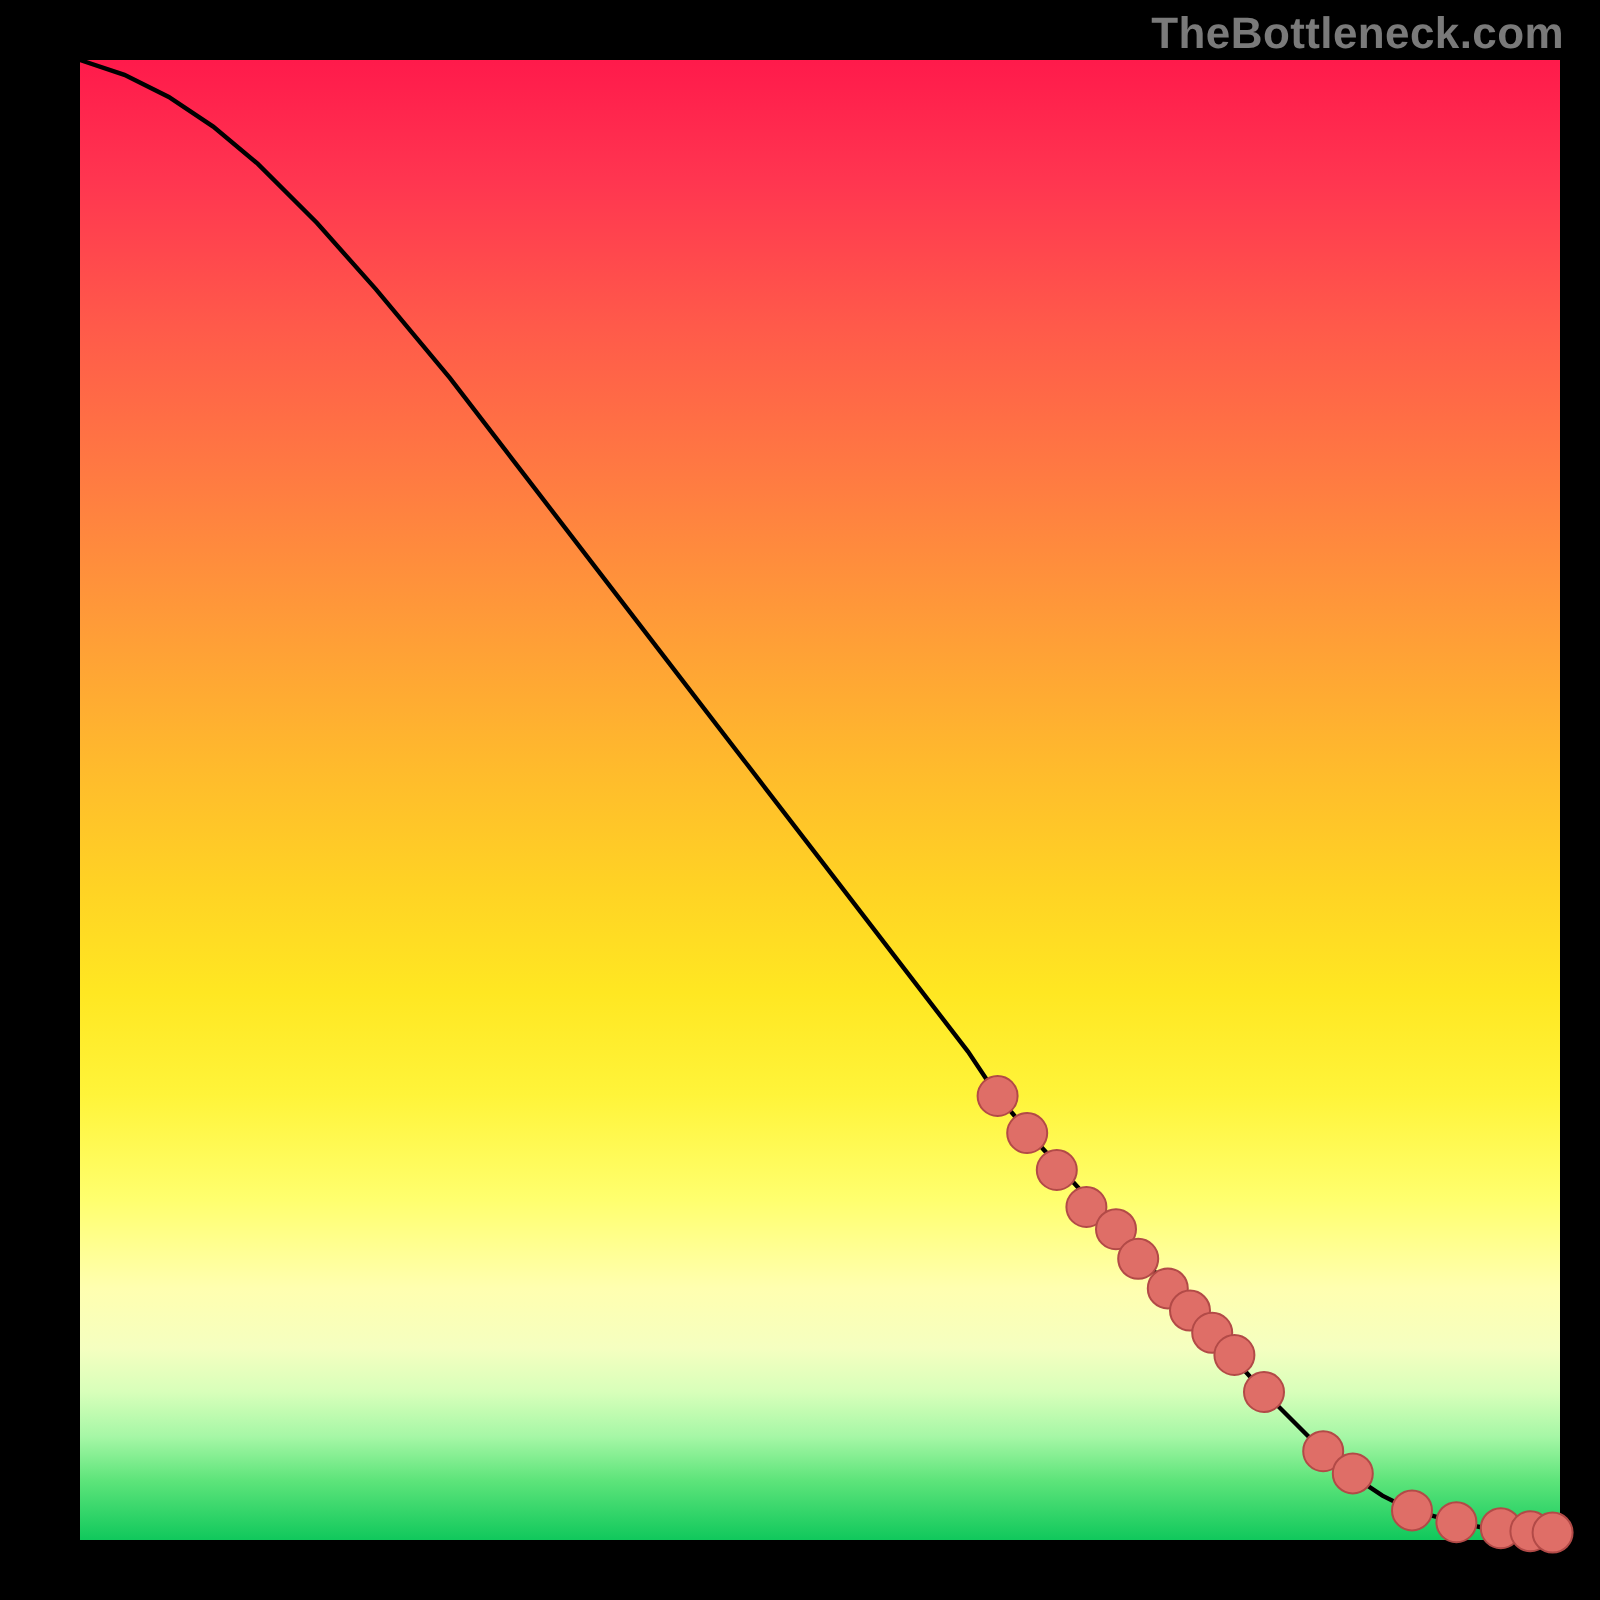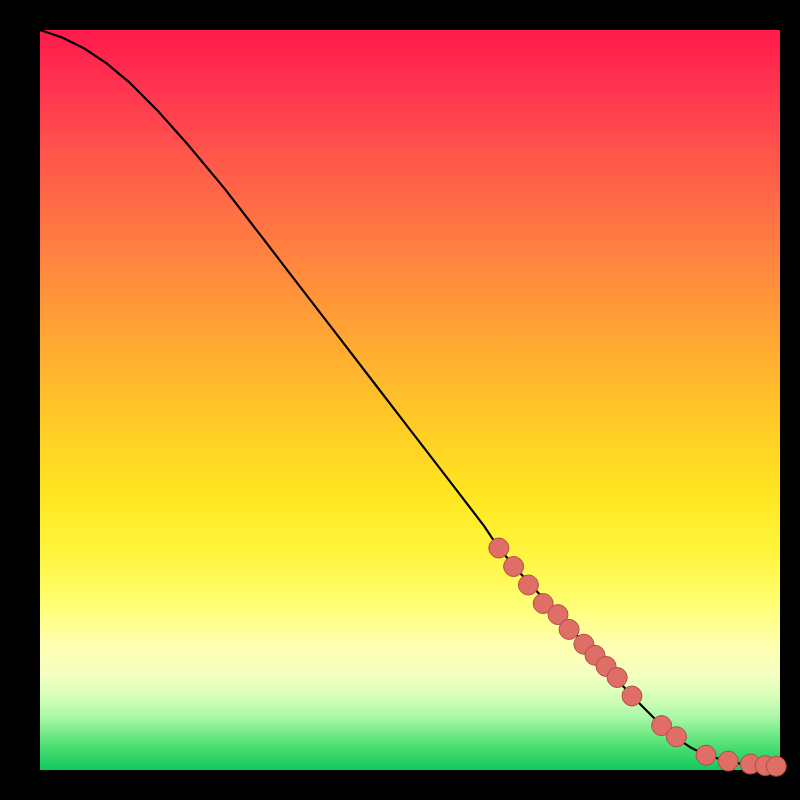--- a/index.html
+++ b/index.html
@@ -59,20 +59,21 @@
     top: 30px;
     width: 740px;
     height: 740px;
     overflow: visible;
   }
 </style>
 </head>
 <body>
 
 <div class="frame">
+  <div class="watermark">TheBottleneck.com</div>
 
   <div class="plot"></div>
 
   <svg class="overlay" viewBox="0 0 740 740" preserveAspectRatio="none">
     <path id="curve-path" fill="none" stroke="#000000" stroke-width="2.2" d="M0.0 0.0 L22.2 7.4 L44.4 18.5 L66.6 33.3 L88.8 51.8 L118.4 81.4 L148.0 114.7 L185.0 159.1 L222.0 207.2 L259.0 255.3 L296.0 303.4 L333.0 351.5 L370.0 399.6 L407.0 447.7 L444.0 495.8 L458.8 518.0 L481.0 543.9 L518.0 584.6 L555.0 625.3 L592.0 666.0 L629.0 703.0 L651.2 717.8 L666.0 725.2 L688.2 731.1 L703.0 734.1 L725.2 736.3 L740.0 737.0"></path>
     <g id="markers">
         <circle cx="458.8" cy="518.0" r="10" fill="#df6e67" stroke="#b24a47" stroke-width="1"></circle>
         <circle cx="473.6" cy="536.5" r="10" fill="#df6e67" stroke="#b24a47" stroke-width="1"></circle>
         <circle cx="488.4" cy="555.0" r="10" fill="#df6e67" stroke="#b24a47" stroke-width="1"></circle>
         <circle cx="503.2" cy="573.5" r="10" fill="#df6e67" stroke="#b24a47" stroke-width="1"></circle>

